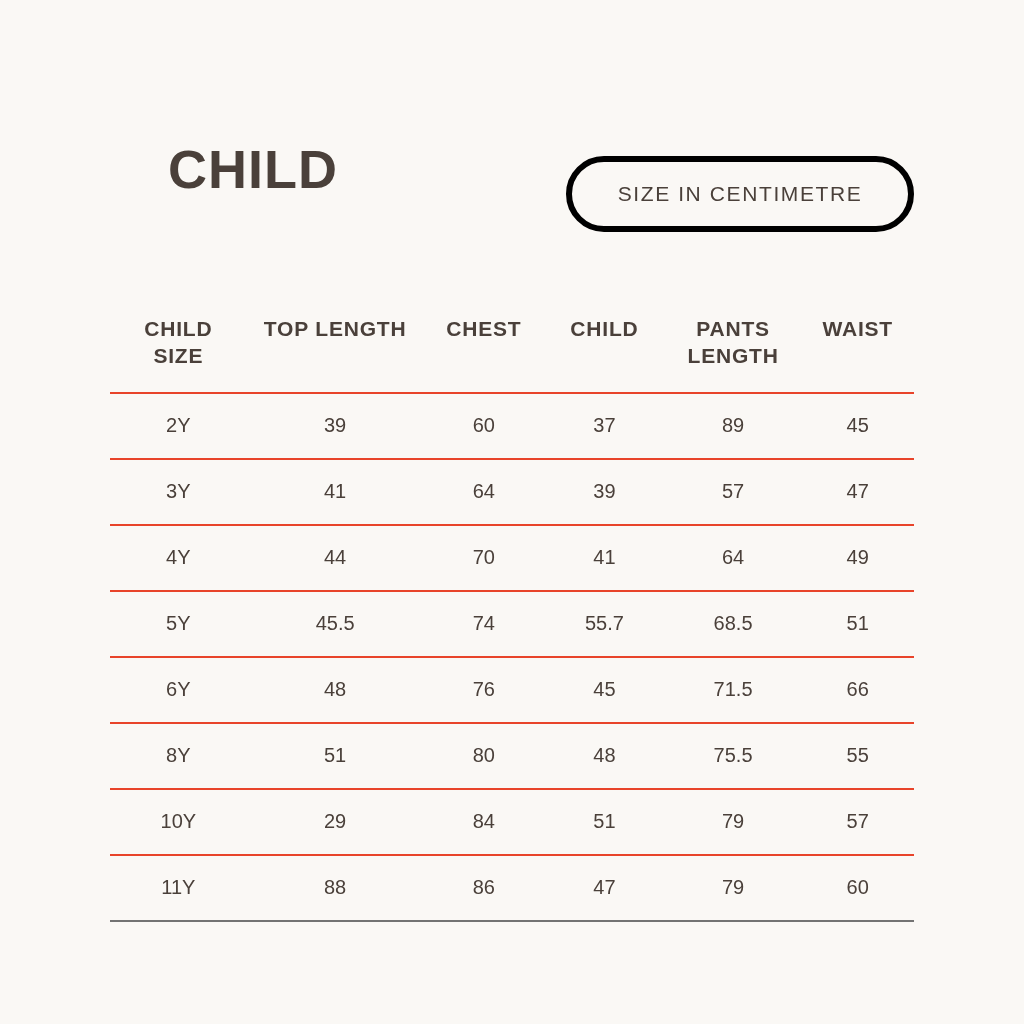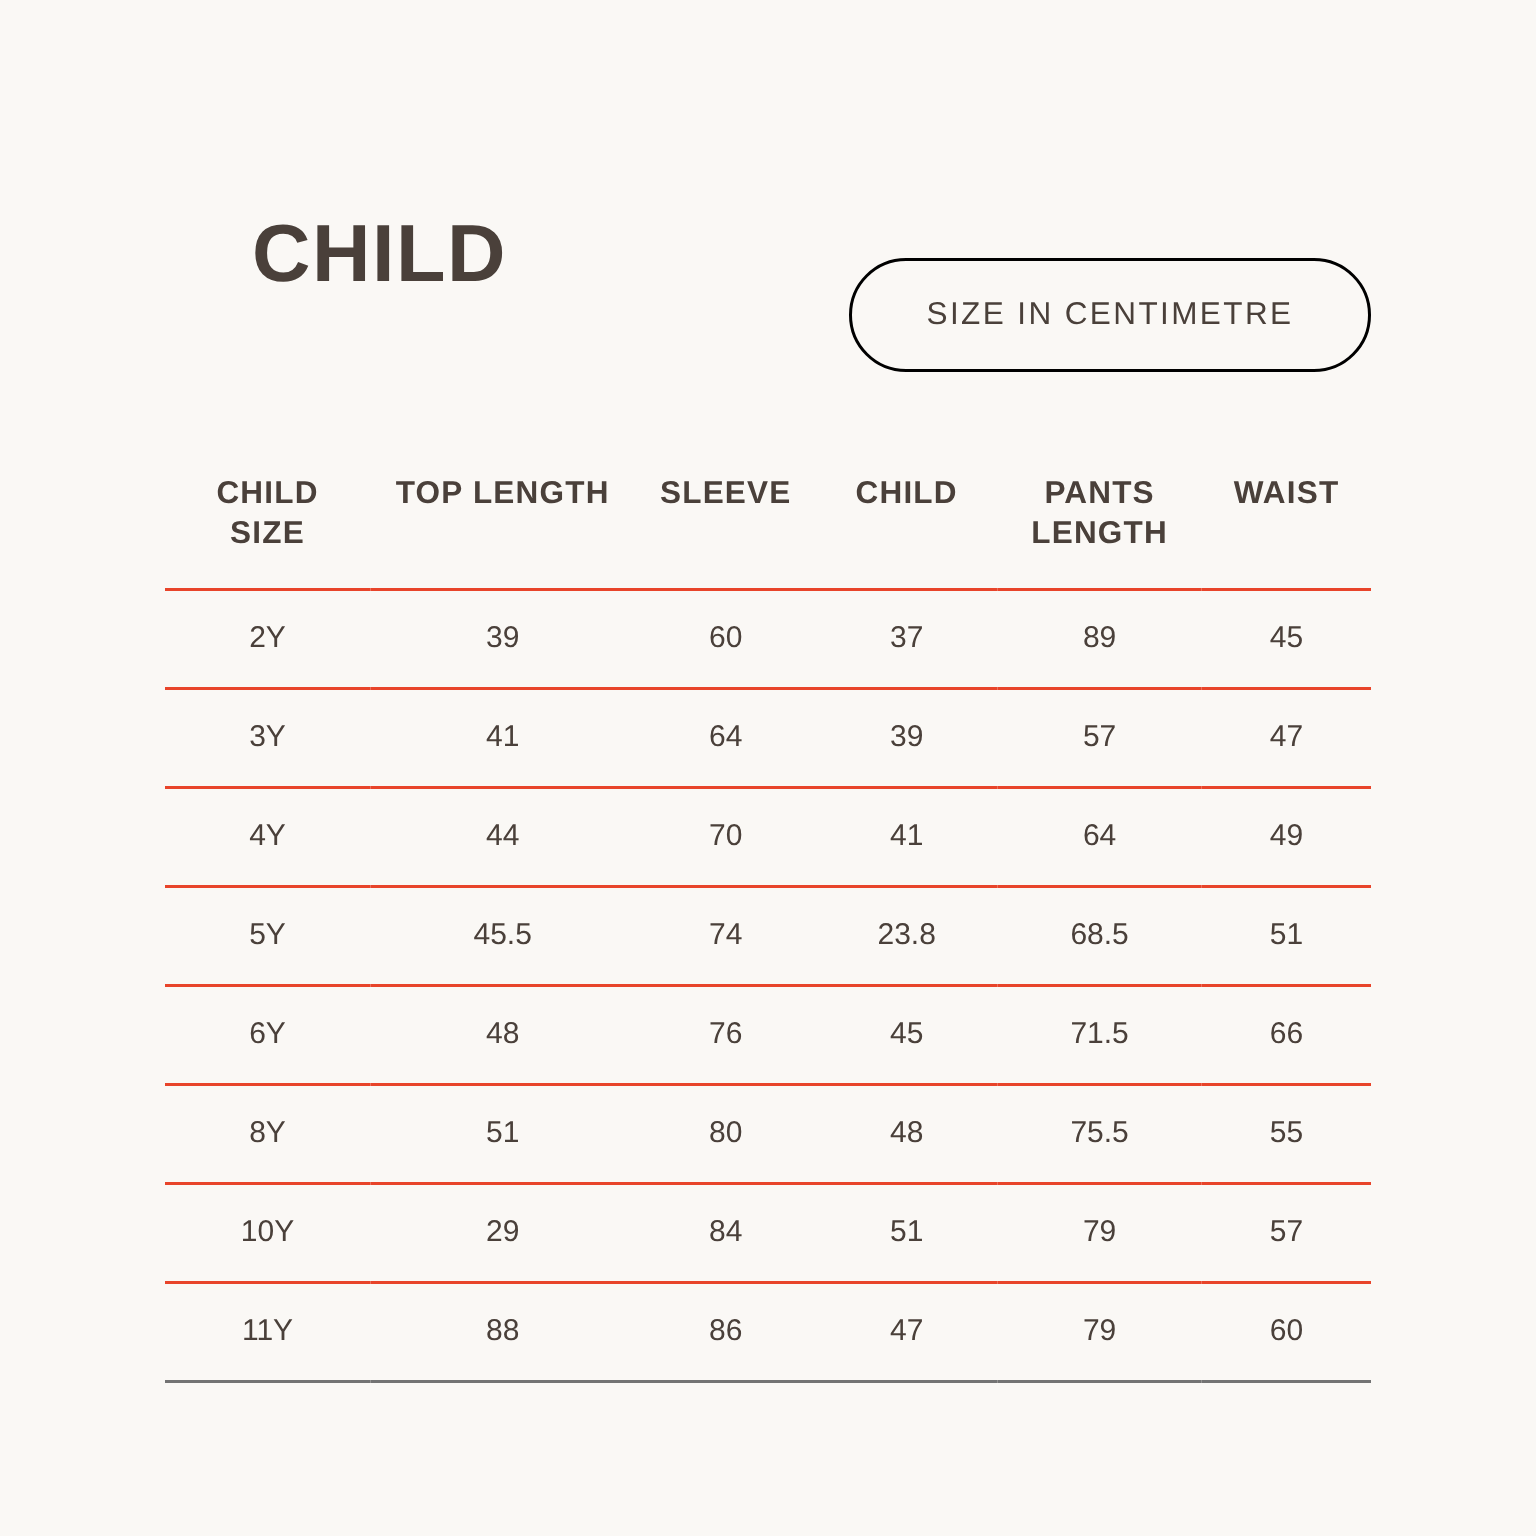--- a/index.html
+++ b/index.html
@@ -41,24 +41,24 @@
     line-height: 1.08;
     color: #4a403a;
     white-space: nowrap;
   }
   .title-accent {
     color: #ef4b2d;
   }
   .badge {
     position: absolute;
     right: 0;
-    top: 32px;
+    top: 16px;
     width: 348px;
     height: 76px;
-    border: 2px solid #000000;
+    border: 6px solid #000000;
     border-radius: 38px;
     display: flex;
     align-items: center;
     justify-content: center;
     box-sizing: border-box;
   }
   .badge-text {
     font-size: 21px;
     letter-spacing: 1.6px;
     color: #4a403a;
@@ -134,21 +134,21 @@
       <thead>
         <tr>
           <th>
             <span class="hdr">CHILD</span>
             <span class="hdr">SIZE</span>
           </th>
           <th>
             <span class="hdr">TOP LENGTH</span>
           </th>
           <th>
-            <span class="hdr">SLEEVE</span>
+            <span class="hdr">CHEST</span>
           </th>
           <th>
             <span class="hdr">CHILD</span>
           </th>
           <th>
             <span class="hdr">PANTS</span>
             <span class="hdr">LENGTH</span>
           </th>
           <th>
             <span class="hdr">WAIST</span>
@@ -177,21 +177,21 @@
           <td>44</td>
           <td>70</td>
           <td>41</td>
           <td>64</td>
           <td>49</td>
         </tr>
         <tr>
           <td>5Y</td>
           <td>45.5</td>
           <td>74</td>
-          <td>23.8</td>
+          <td>55.7</td>
           <td>68.5</td>
           <td>51</td>
         </tr>
         <tr>
           <td>6Y</td>
           <td>48</td>
           <td>76</td>
           <td>45</td>
           <td>71.5</td>
           <td>66</td>

